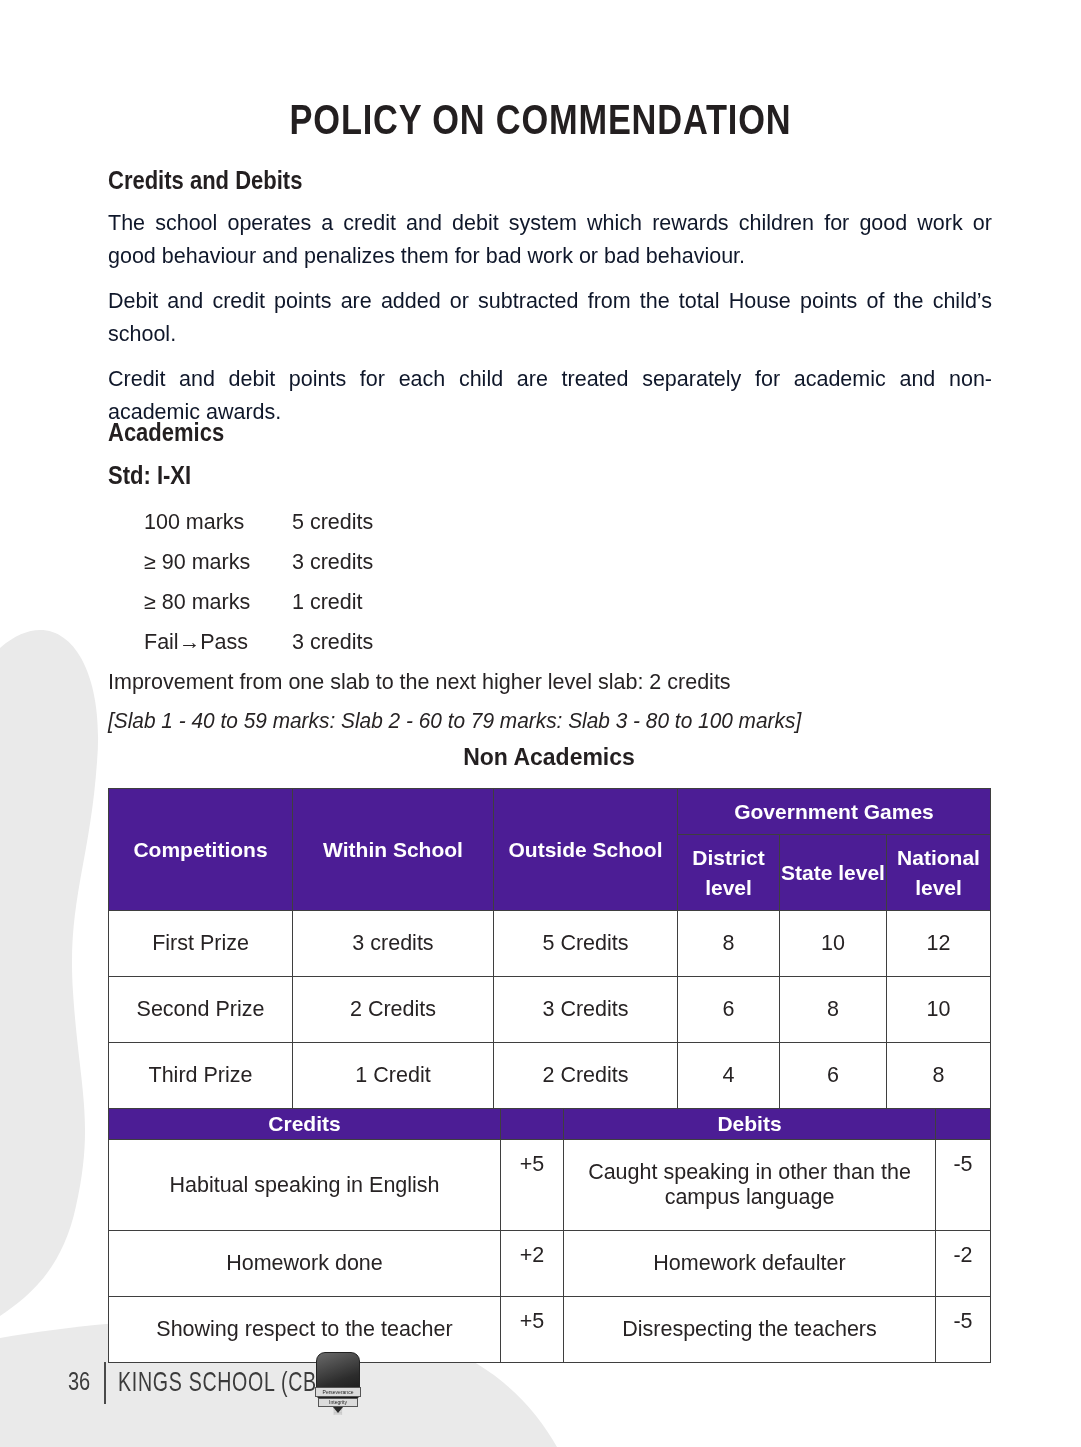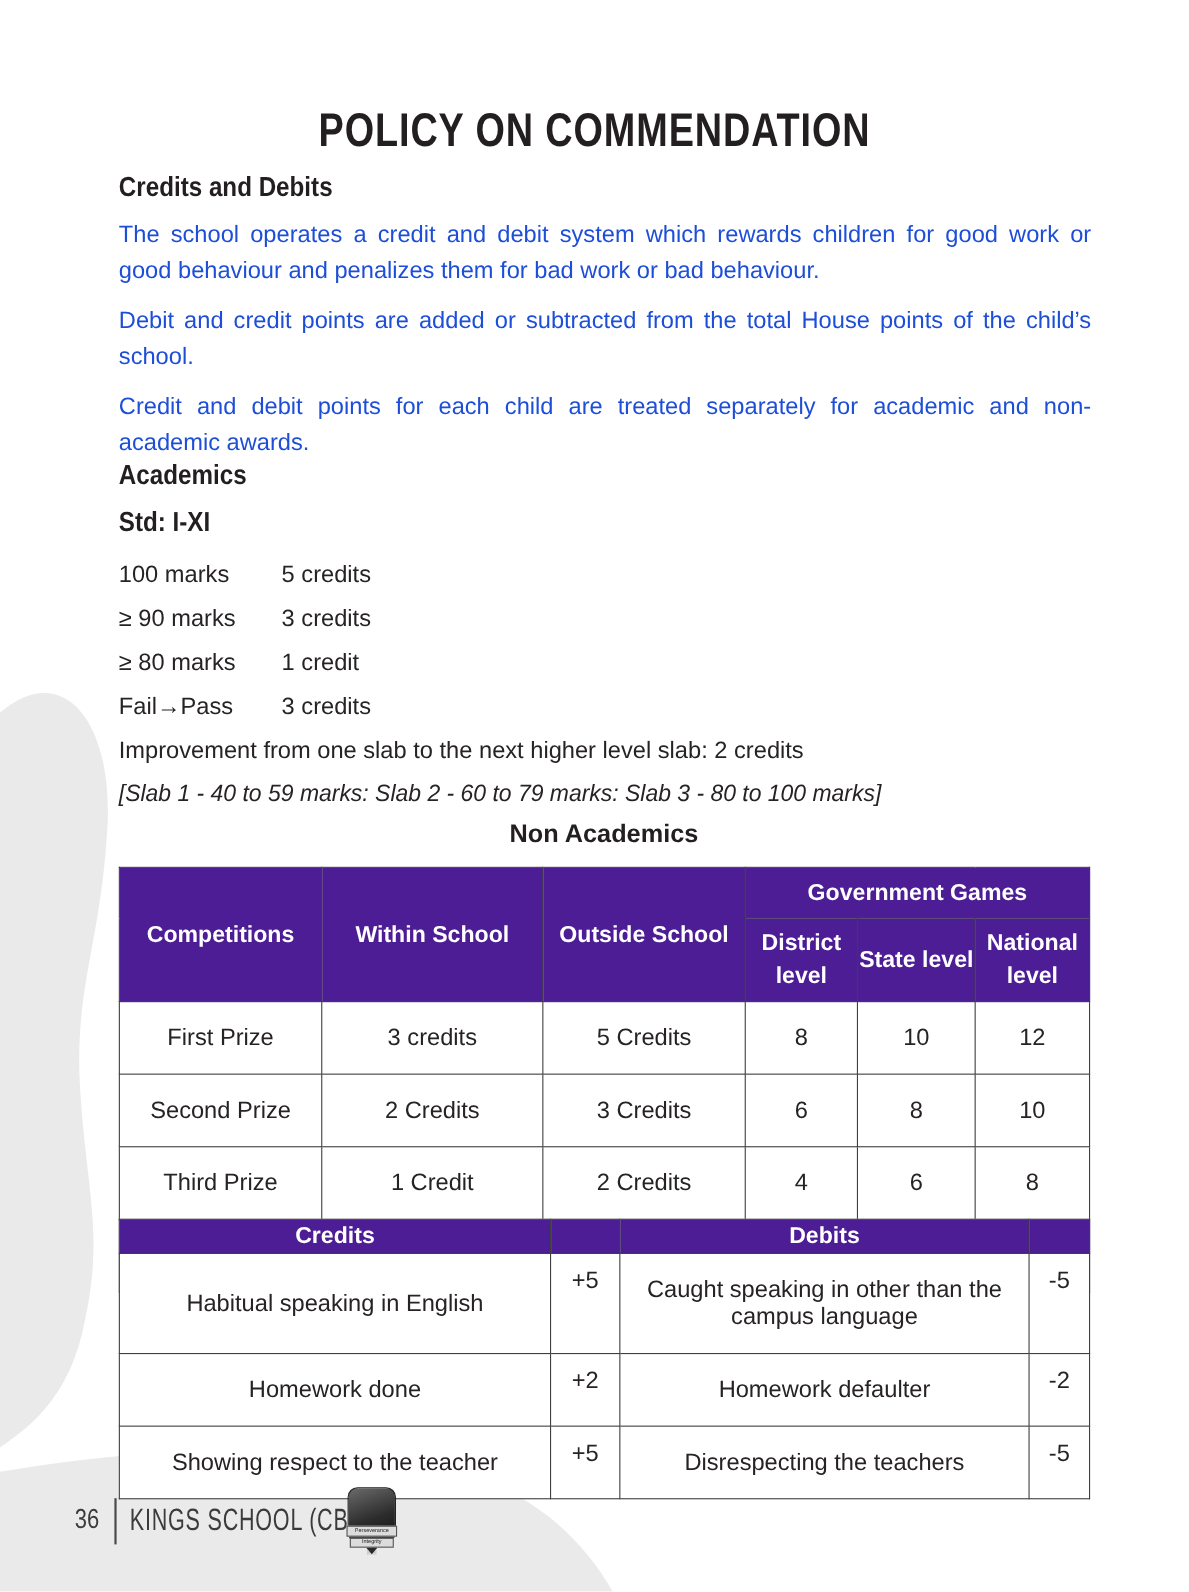--- a/index.html
+++ b/index.html
@@ -14,29 +14,29 @@
 
   .doc-title {
     top:95px; left:0; width:100%; text-align:center;
     font-size:43px; font-weight:800; letter-spacing:1px; color:#231f20;
     transform:scaleX(0.80); transform-origin:50% 50%; white-space:nowrap;
   }
   .h-cond {
     font-size:25px; font-weight:800; color:#231f20;
     transform:scaleX(0.88); transform-origin:0 50%; white-space:nowrap;
   }
-  .intro { top:156px; left:108px; width:884px; }
+  .intro { top:166px; left:108px; width:884px; }
   .para { margin-top:12px; }
-  .line { font-size:21.5px; line-height:33px; color:#1d4ed8; }
+  .line { font-size:21.5px; line-height:33px; color:#0f172a; }
   .line.just { text-align:justify; text-align-last:justify; }
 
   .academics { top:418px; left:108px; width:884px; }
   .std-heading { margin-top:14px; }
   .marks-list { margin-top:12px; }
-  .marks-row { display:flex; height:40px; align-items:center; }
+  .marks-row { display:flex; height:40px; align-items:center;margin-left:36px; }
   .m-label { width:148px; font-size:21.5px; }
   .m-value { font-size:21.5px; }
   .note { margin-top:2px; font-size:21.5px; line-height:36px; }
   .note-italic { font-style:italic; line-height:38px; transform:scaleX(0.97); transform-origin:0 50%; white-space:nowrap; }
 
   .nonacad-title { top:744px; left:108px; width:882px; text-align:center;
     font-size:23px; font-weight:700; color:#231f20; }
 
   table { border-collapse:collapse; table-layout:fixed; background:#fff; }
   #t1 { top:788px; left:108px; width:882px; }

